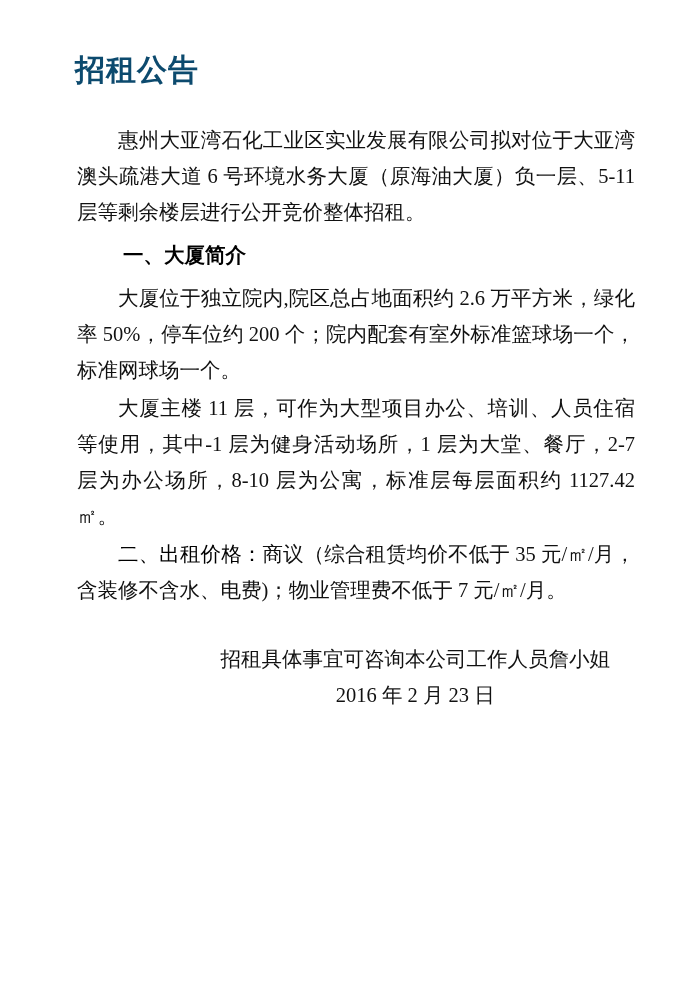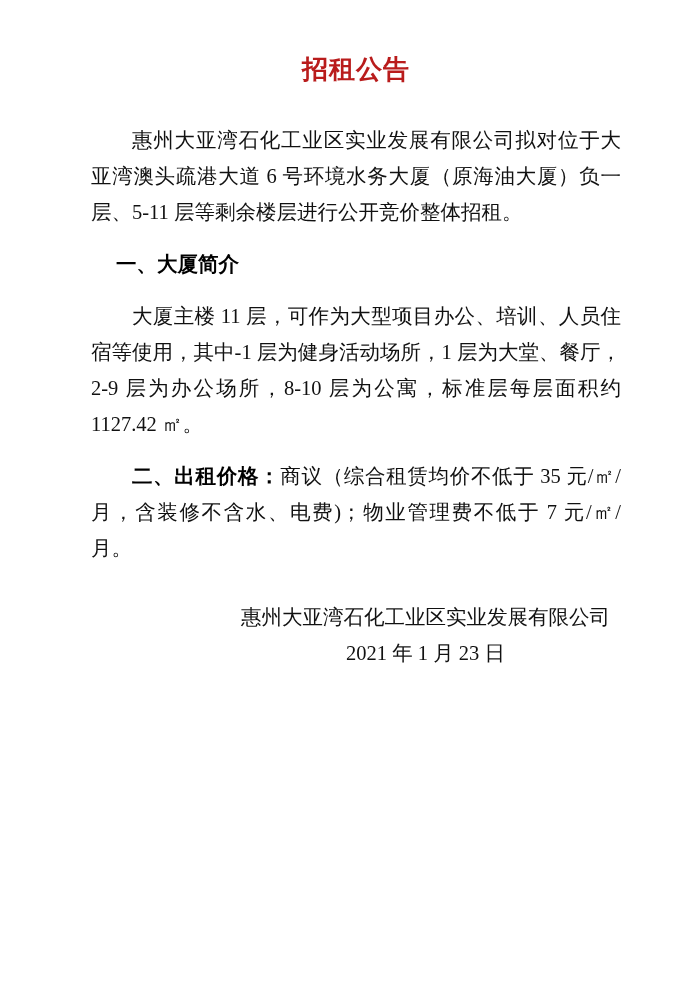--- a/index.html
+++ b/index.html
@@ -14,47 +14,46 @@
     margin: 0 auto;
     background: #ffffff;
     color: #111111;
     overflow: hidden;
     box-sizing: border-box;
     padding: 0 63px 0 75px;
     font-family: "Liberation Serif", "DejaVu Serif", serif;
   }
   .doc-title {
     margin: 52px 0 34px 0;
-    text-align: center;
-    font-size: 26px;
+    font-size: 30px;
     line-height: 36px;
     font-weight: bold;
     letter-spacing: 1px;
-    color: #b91c1c;
+    color: #0c4a6e;
   }
   .para {
-    margin: 16px;
+    margin: 2px;
     font-size: 20.5px;
     line-height: 36px;
     text-align: justify;
     text-justify: inter-ideograph;
     text-indent: 2em;
     color: #111111;
   }
   .section-heading {
-    margin: 0;
+    margin: 7px;
     font-size: 20.5px;
     line-height: 36px;
     text-indent: 2em;
     font-weight: bold;
     font-family: "Liberation Sans", "DejaVu Sans", sans-serif;
     color: #000000;
   }
   .inline-lead {
-    font-weight: bold;
+    font-weight: normal;
     font-family: "Liberation Sans", "DejaVu Sans", sans-serif;
     color: #000000;
   }
   .signature-wrap {
     margin-top: 33px;
     padding-right: 27px;
     text-align: right;
   }
   .signature {
     display: inline-block;
@@ -72,27 +71,28 @@
 <body>
 
 <div class="page">
 
   <h1 class="doc-title">招租公告</h1>
 
   <p class="para">惠州大亚湾石化工业区实业发展有限公司拟对位于大亚湾澳头疏港大道 6 号环境水务大厦（原海油大厦）负一层、5-11 层等剩余楼层进行公开竞价整体招租。</p>
 
   <h2 class="section-heading">一、大厦简介</h2>
 
+  <p class="para">大厦位于独立院内,院区总占地面积约 2.6 万平方米，绿化率 50%，停车位约 200 个；院内配套有室外标准篮球场一个，标准网球场一个。</p>
 
-  <p class="para">大厦主楼 11 层，可作为大型项目办公、培训、人员住宿等使用，其中-1 层为健身活动场所，1 层为大堂、餐厅，2-9 层为办公场所，8-10 层为公寓，标准层每层面积约 1127.42 ㎡。</p>
+  <p class="para">大厦主楼 11 层，可作为大型项目办公、培训、人员住宿等使用，其中-1 层为健身活动场所，1 层为大堂、餐厅，2-7 层为办公场所，8-10 层为公寓，标准层每层面积约 1127.42 ㎡。</p>
 
 
   <p class="para"><span class="inline-lead">二、出租价格：</span><span>商议（综合租赁均价不低于 35 元/㎡/月，含装修不含水、电费)；物业管理费不低于 7 元/㎡/月。</span></p>
 
 
   <div class="signature-wrap">
     <div class="signature">
-      <p class="sig-line">惠州大亚湾石化工业区实业发展有限公司</p>
-      <p class="sig-line">2021 年 1 月 23 日</p>
+      <p class="sig-line">招租具体事宜可咨询本公司工作人员詹小姐</p>
+      <p class="sig-line">2016 年 2 月 23 日</p>
     </div>
   </div>
 
 </div>
 
 </body></html>

